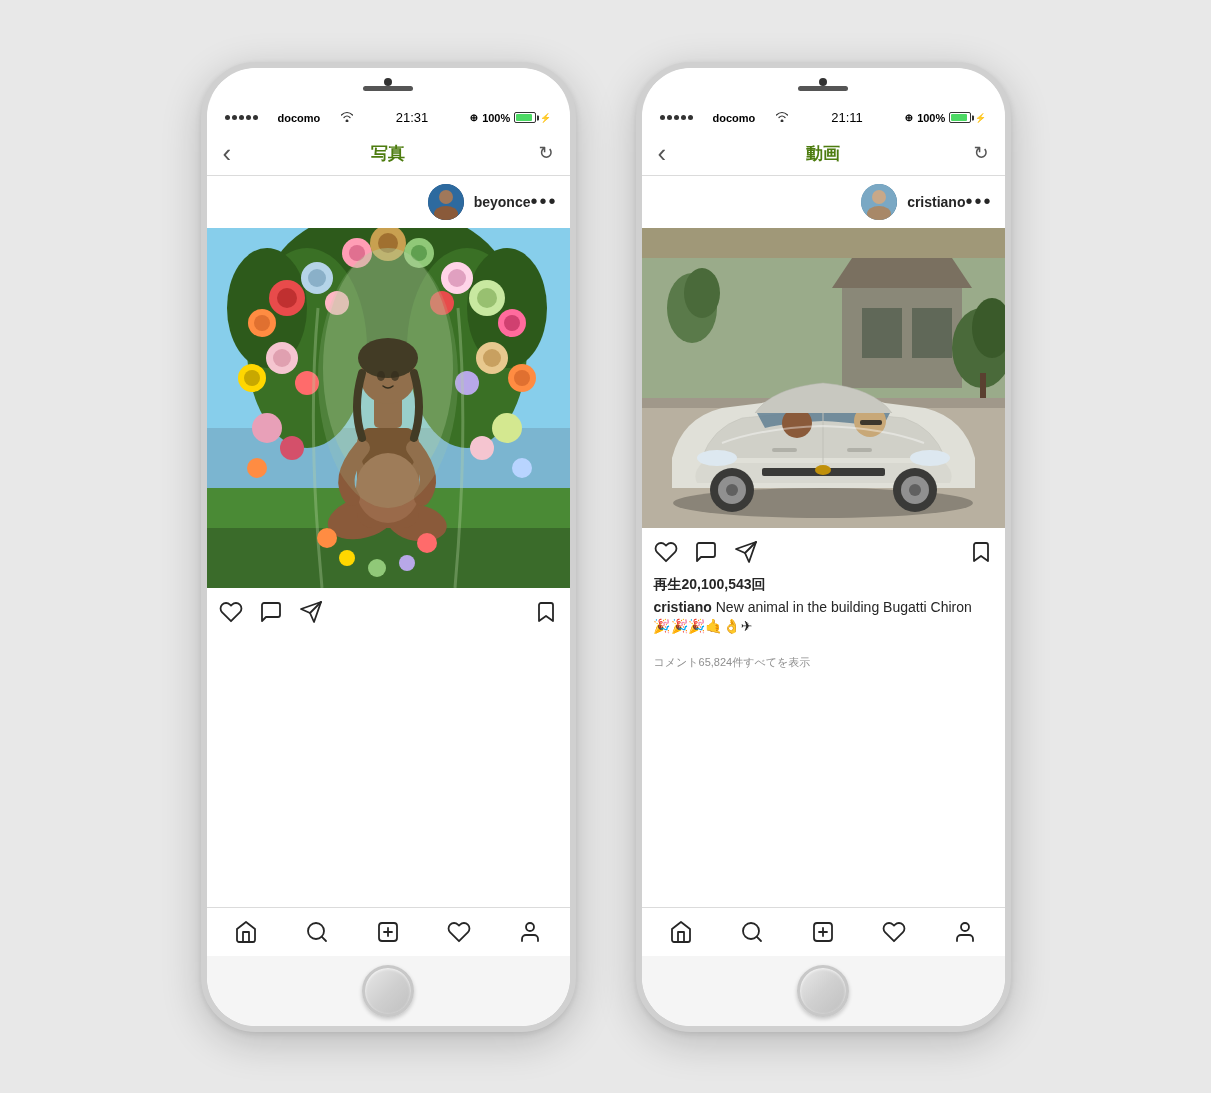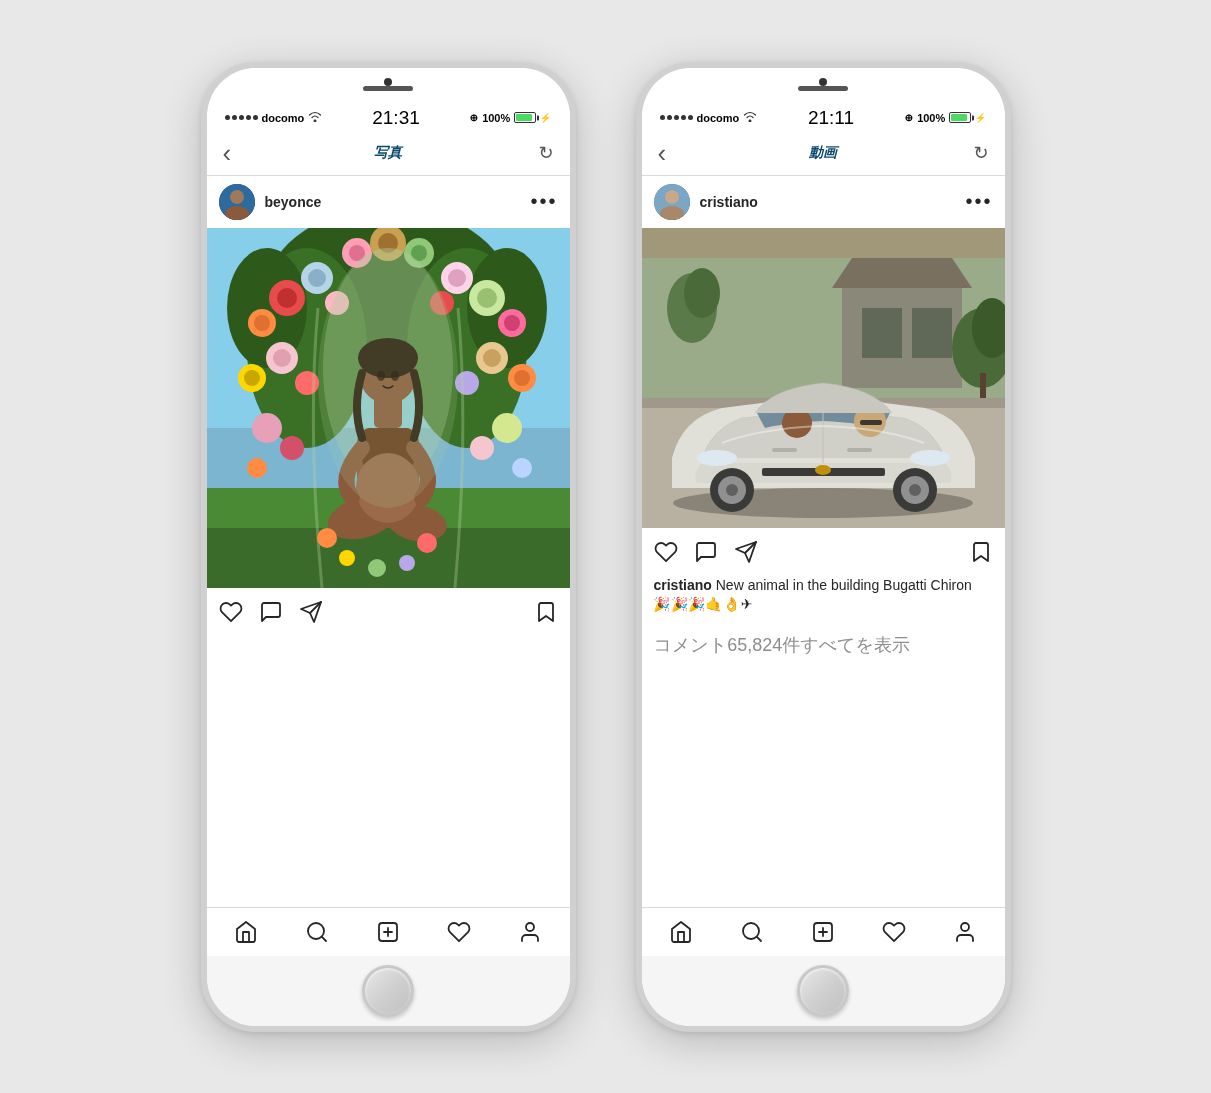--- a/index.html
+++ b/index.html
@@ -106,31 +106,31 @@
       display: flex;
       align-items: center;
       justify-content: space-between;
       padding: 0 18px;
       font-size: 11px;
       font-weight: 600;
       flex-shrink: 0;
       margin-top: 8px;
     }
 
-    .status-left { display: flex; align-items: center; gap: 4px; }
+    .status-left { display: flex; align-items: center; gap: 20px; }
     .status-dots { display: flex; gap: 2px; }
     .status-dot {
       width: 5px; height: 5px;
       background: #333;
       border-radius: 50%;
     }
     .status-carrier { font-size: 11px; font-weight: 600; }
     .wifi-icon { font-size: 12px; }
 
-    .status-center { font-size: 19px; font-weight: 500; }
+    .status-center { font-size: 13px; font-weight: 500; }
 
     .status-right { display: flex; align-items: center; gap: 4px; font-size: 11px; }
     .battery-container {
       display: flex;
       align-items: center;
       gap: 2px;
     }
     .battery-icon {
       width: 22px;
       height: 11px;
@@ -172,40 +172,39 @@
     }
 
     .nav-back {
       font-size: 22px;
       color: #333;
       cursor: pointer;
       width: 30px;
     }
 
     .nav-title {
-      font-size: 14px;
+      font-size: 17px;
       font-weight: 600;
-      color: #0c4a6e;
-      font-style: italic;
+      color: #4d7c0f;
     }
 
     .nav-refresh {
       font-size: 18px;
       color: #333;
       cursor: pointer;
       width: 30px;
       text-align: right;
     }
 
     
     .post-header {
       display: flex;
       align-items: center;
       padding: 8px 12px;
-      justify-content: space-between;
+      justify-content: flex-end;
       flex-shrink: 0;
     }
 
     .post-user {
       display: flex;
       align-items: center;
       gap: 10px;
     }
 
     .avatar {
@@ -290,21 +289,21 @@
       color: #262626;
       line-height: 1.4;
       margin-bottom: 18px;
     }
 
     .caption .cap-username {
       font-weight: 600;
     }
 
     .comments-link {
-      font-size: 18px;
+      font-size: 11px;
       color: #8e8e8e;
       cursor: pointer;
     }
 
     
     .bottom-nav {
       margin-top: auto;
       border-top: 0.5px solid #dbdbdb;
       height: 49px;
       display: flex;
@@ -745,20 +744,21 @@
           </span>
         </div>
         <span>
           <svg class="icon-svg" viewBox="0 0 24 24" fill="none" stroke="#262626" stroke-width="1.8" stroke-linecap="round" stroke-linejoin="round">
             <path d="M19 21l-7-5-7 5V5a2 2 0 0 1 2-2h10a2 2 0 0 1 2 2z"></path>
           </svg>
         </span>
       </div>
 
       <div class="post-content">
+        <div class="view-count">再生20,100,543回</div>
         <div class="caption">
           <span class="cap-username">cristiano</span><span> New animal in the building Bugatti Chiron 🎉🎉🎉🤙👌✈</span>
         </div>
         <div class="comments-link">コメント65,824件すべてを表示</div>
       </div>
 
       <div class="spacer"></div>
 
       <div class="bottom-nav">
         <span class="nav-item">

